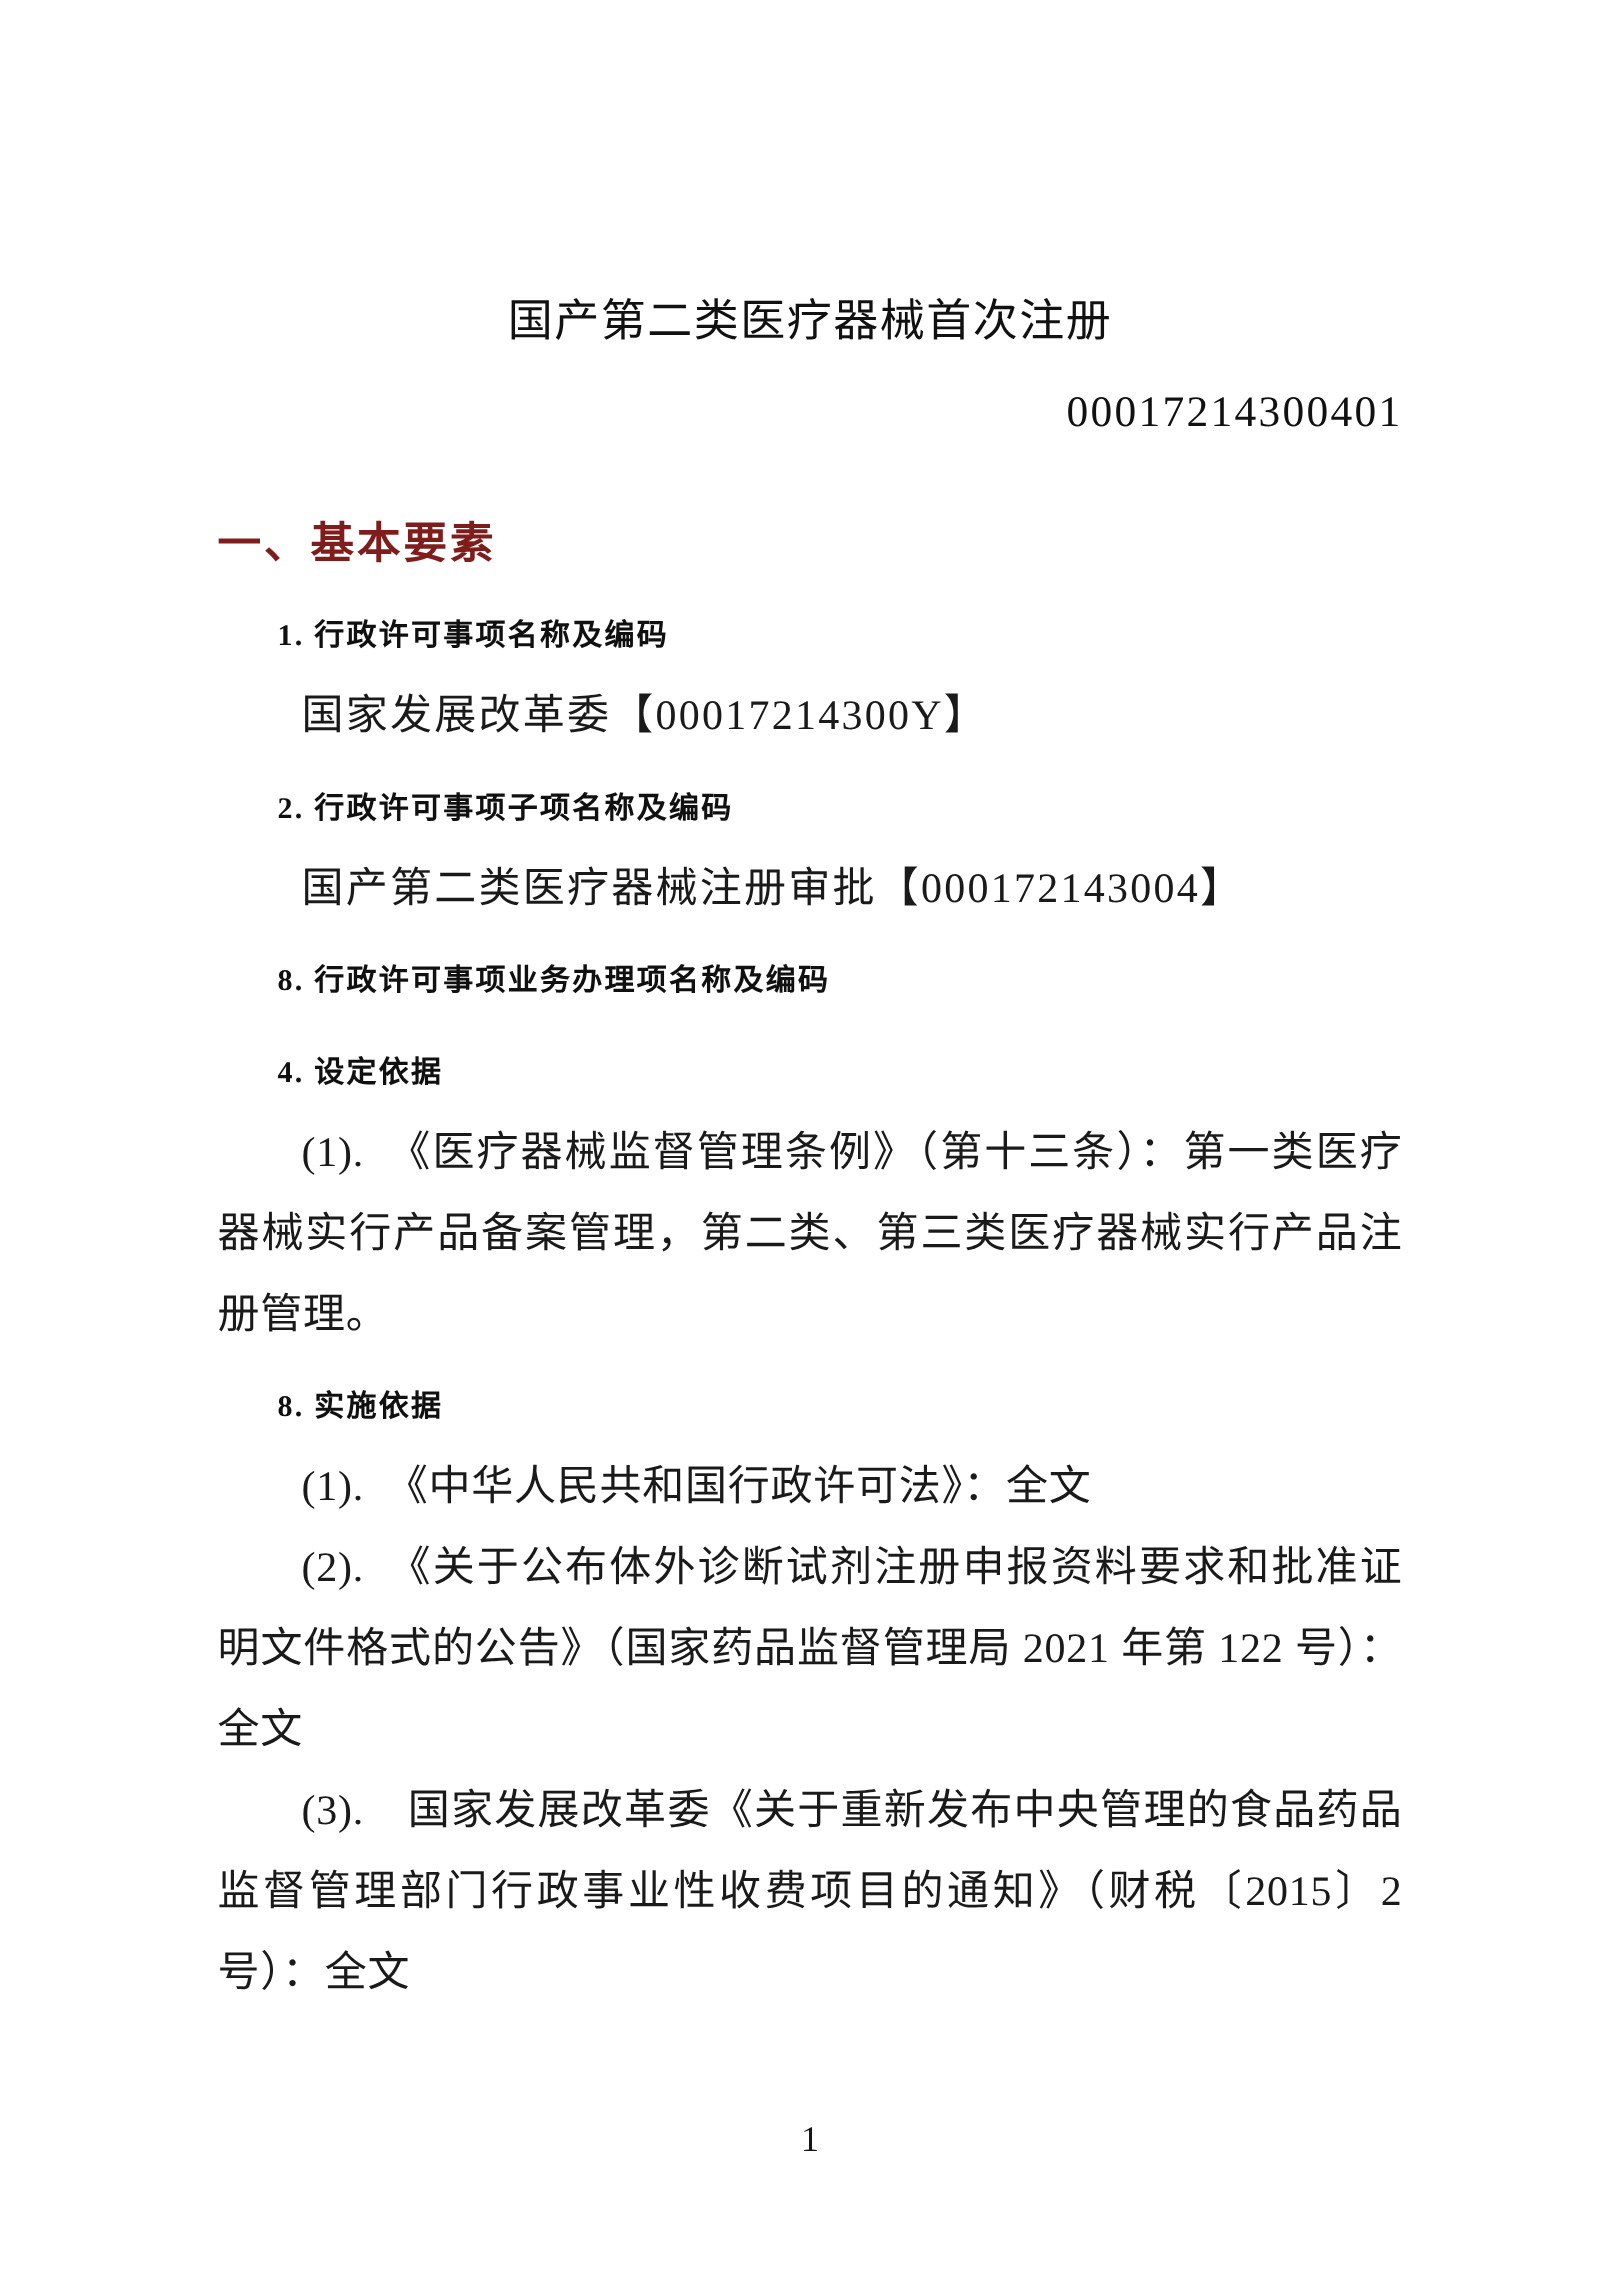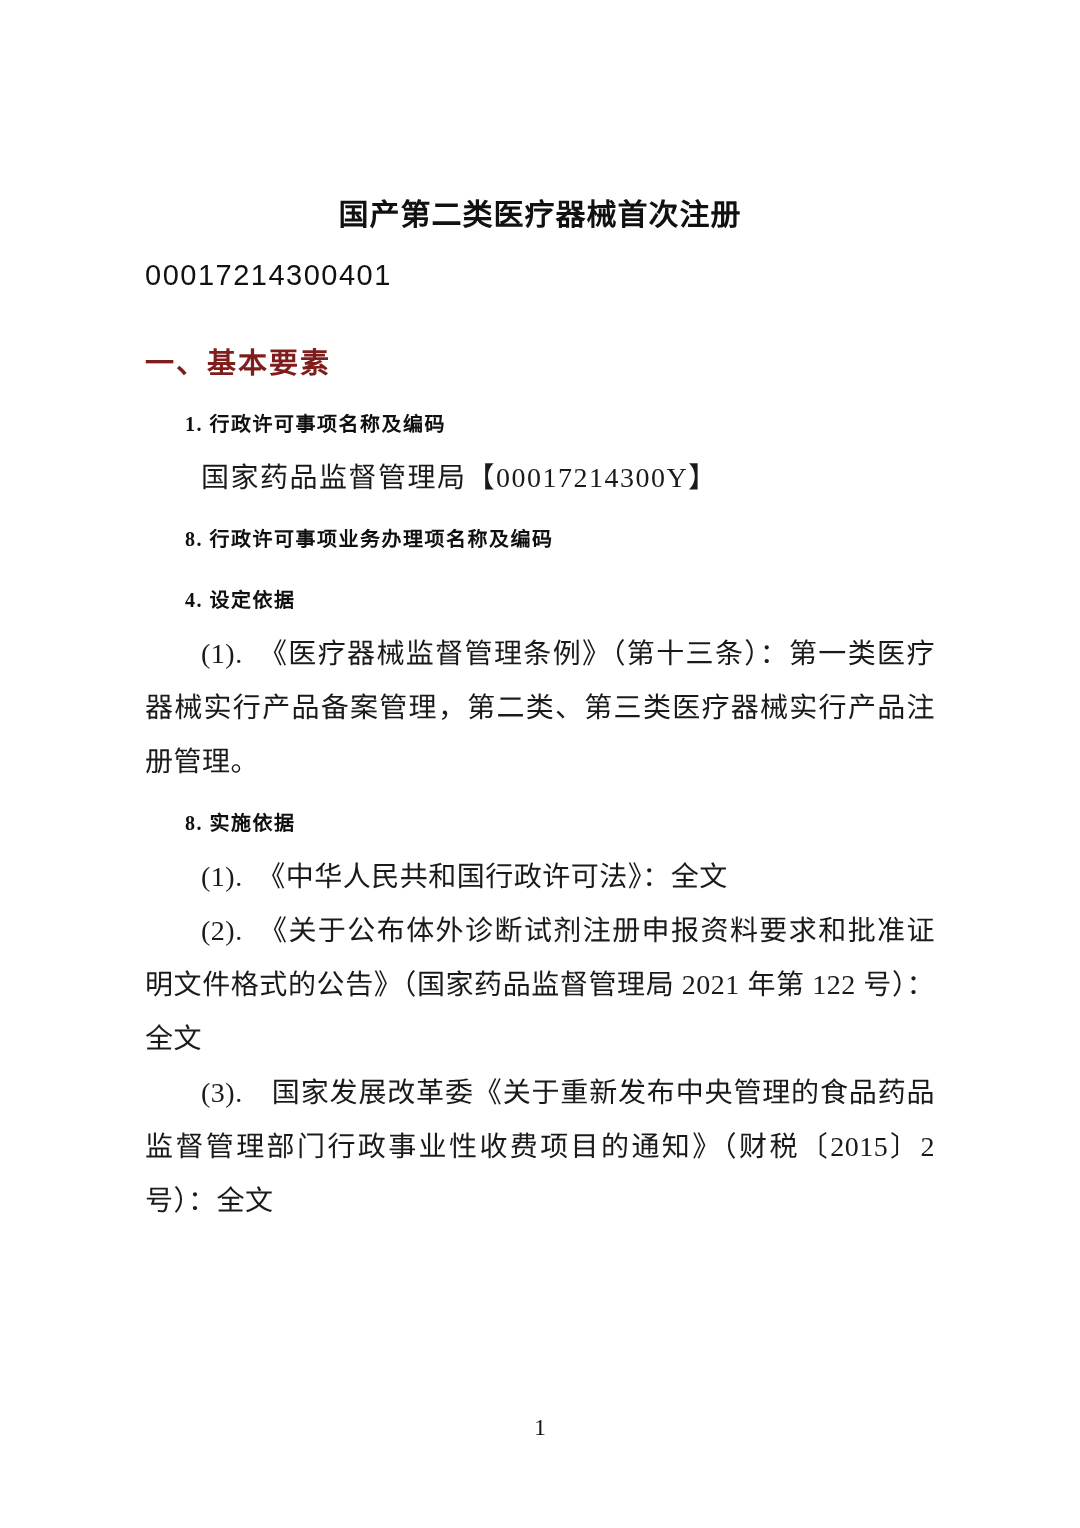--- a/index.html
+++ b/index.html
@@ -15,29 +15,29 @@
     color: #161616;
     overflow: hidden;
     font-family: "Liberation Serif", "DejaVu Serif", serif;
   }
   .content {
     padding: 196px 145px 0 145px;
   }
   .doc-title {
     text-align: center;
     font-family: "Liberation Sans", "DejaVu Sans", sans-serif;
-    font-weight: 700;
+    font-weight: 400;
     font-size: 30px;
     line-height: 38px;
     letter-spacing: 1px;
     color: #111111;
   }
   .doc-code {
-    text-align: left;
-    font-family: Liberation Sans, sans-serif;
+    text-align: right;
+    font-family: Liberation Serif, serif;
     font-weight: 400;
     font-size: 29px;
     line-height: 34px;
     letter-spacing: 1.5px;
     margin-top: 24px;
     color: #111111;
   }
   .sec-heading {
     margin-top: 44px;
     font-family: "Liberation Sans", "DejaVu Sans", sans-serif;
@@ -97,23 +97,27 @@
   <div class="content">
 
     <div class="doc-title">国产第二类医疗器械首次注册</div>
 
     <div class="doc-code">00017214300401</div>
 
     <div class="sec-heading">一、基本要素</div>
 
     <div class="item">
       <div class="item-heading">1. 行政许可事项名称及编码</div>
-      <div class="item-value">国家药品监督管理局【00017214300Y】</div>
+      <div class="item-value">国家发展改革委【00017214300Y】</div>
     </div>
 
+    <div class="item">
+      <div class="item-heading">2. 行政许可事项子项名称及编码</div>
+      <div class="item-value">国产第二类医疗器械注册审批【000172143004】</div>
+    </div>
 
     <div class="item">
       <div class="item-heading">8. 行政许可事项业务办理项名称及编码</div>
     </div>
 
     <div class="item">
       <div class="item-heading">4. 设定依据</div>
       <p class="para">(1).　《医疗器械监督管理条例》（第十三条）：第一类医疗器械实行产品备案管理，第二类、第三类医疗器械实行产品注册管理。</p>
     </div>
 

